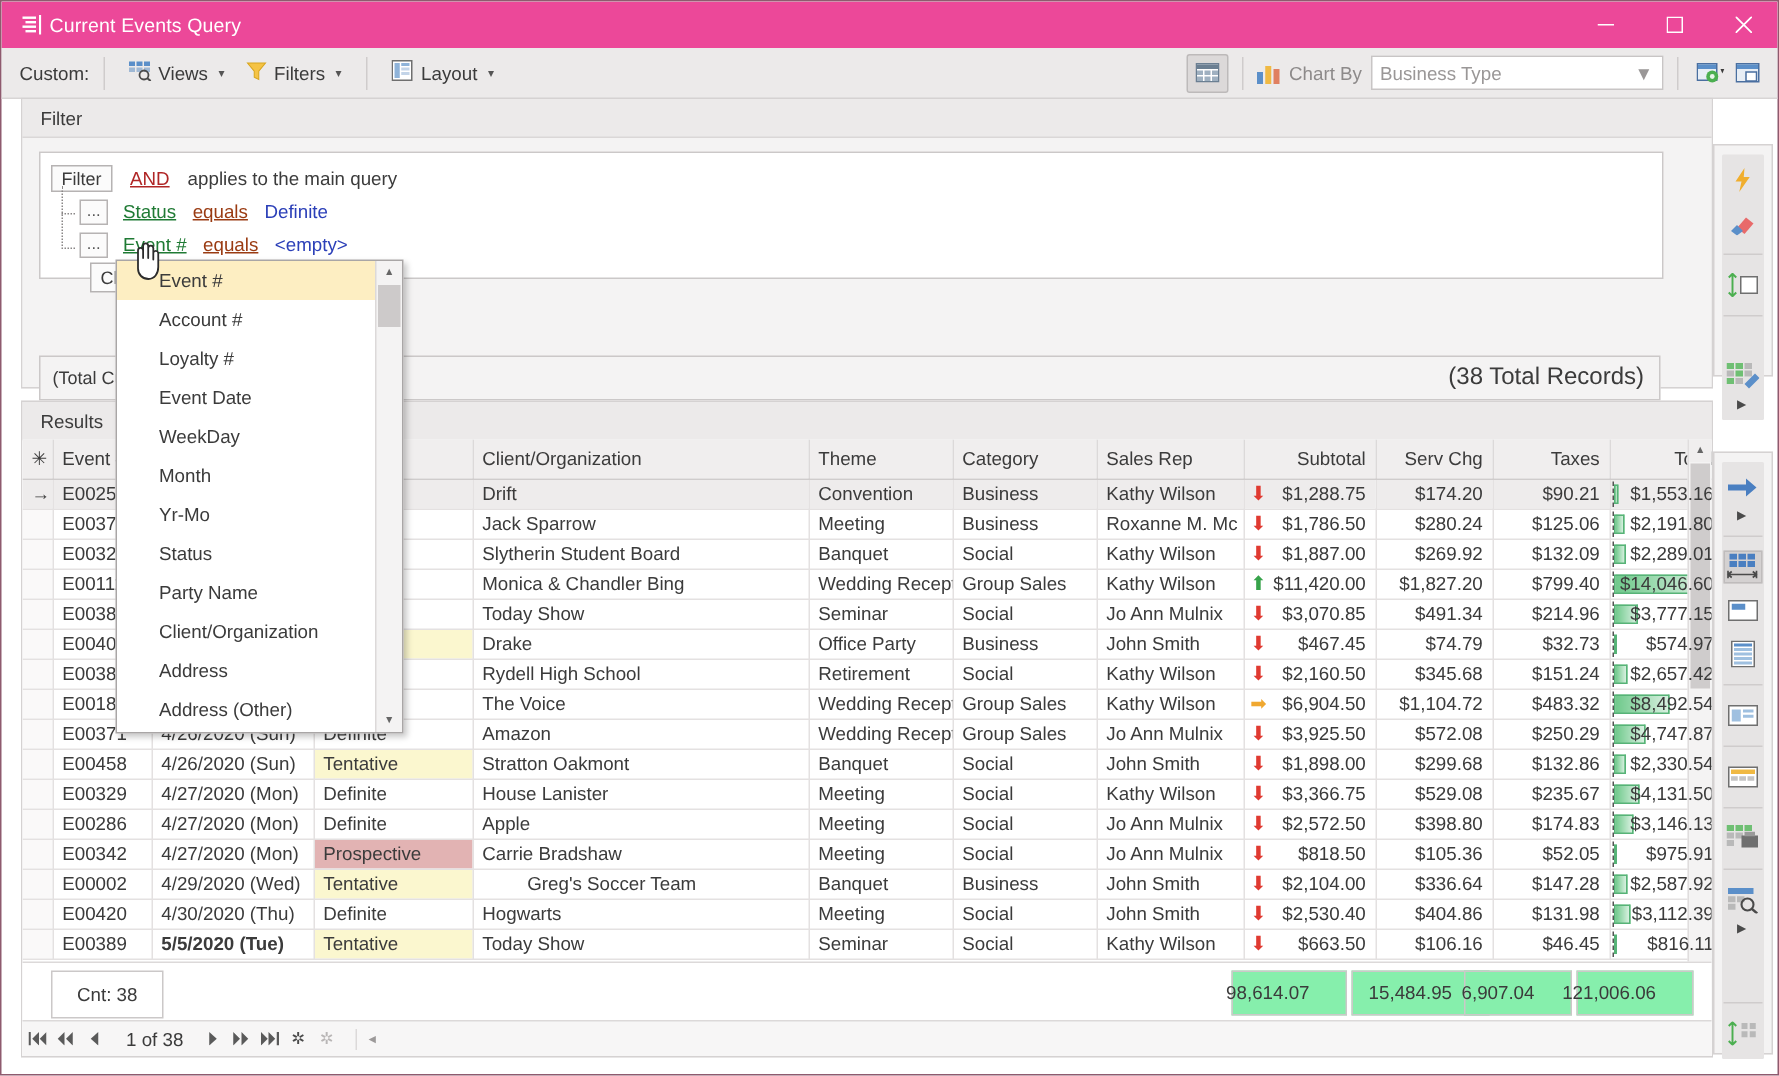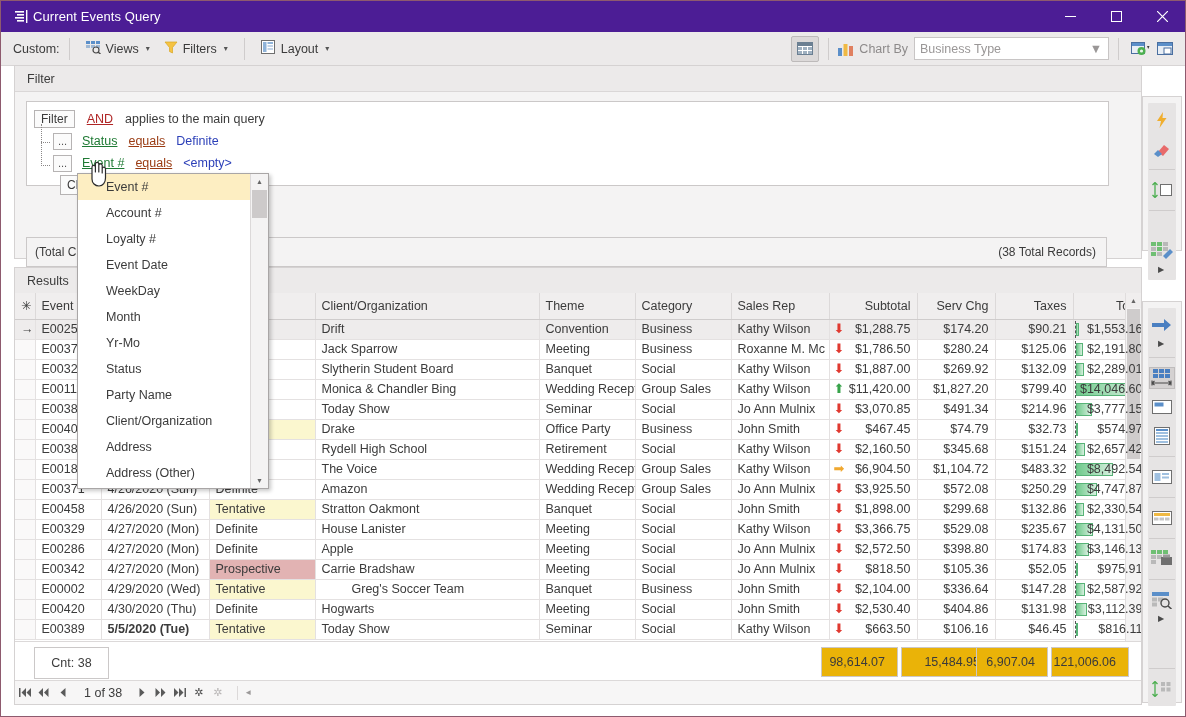--- a/index.html
+++ b/index.html
@@ -7,21 +7,21 @@
   body{
     width:1186px;height:717px;overflow:hidden;
     font-family:"Liberation Sans","DejaVu Sans",sans-serif;
     font-size:12.5px;color:#3b3b3b;background:#ffffff;
     -webkit-font-smoothing:antialiased;
   }
   .app{position:relative;width:1186px;height:717px;box-sizing:border-box;
        border:1px solid #8e5a6e;background:#ffffff;overflow:hidden;}
 
   
-  .titlebar{height:31px;background:#4c1d95;display:flex;align-items:center;
+  .titlebar{height:31px;background:#ec4899;display:flex;align-items:center;
             position:relative;}
   .title-icon{width:22px;margin-left:9px;color:#fff;font-size:14px;line-height:1;
               display:flex;align-items:center;justify-content:center;}
   .title-text{color:#ffffff;font-size:13px;margin-left:1px;letter-spacing:.1px;}
   .win-btns{position:absolute;right:0;top:0;height:31px;display:flex;}
   .win-btn{width:46px;height:31px;display:flex;align-items:center;justify-content:center;
            color:#fff;font-size:13px;}
 
   
   .toolbar{height:33px;background:#eceaea;border-bottom:1px solid #d8d5d5;
@@ -64,21 +64,21 @@
            color:#3b3b3b;font-size:12px;display:inline-block;}
   .tree-line{position:absolute;left:14px;top:22px;width:1px;height:40px;
              border-left:1px dotted #8a8787;}
   .tree-t1{position:absolute;left:14px;top:40px;width:9px;height:1px;border-top:1px dotted #8a8787;}
   .tree-t2{position:absolute;left:14px;top:63px;width:9px;height:1px;border-top:1px dotted #8a8787;}
 
   .total-row{position:absolute;left:11px;top:145px;width:1081px;height:30px;
              background:#f4f3f3;border:1px solid #cbc8c8;display:flex;align-items:center;
              box-sizing:border-box;}
   .total-cu{font-size:12px;color:#3b3b3b;padding-left:8px;}
-  .total-rec{margin-left:auto;font-size:12px;color:#3b3b3b;padding-right:10px;}
+  .total-rec{margin-left:auto;font-size:16px;color:#3b3b3b;padding-right:10px;}
 
   .results-panel{position:absolute;left:13px;top:266px;width:1126px;height:436px;
                  background:#f7f6f6;border:1px solid #d5d2d2;}
 
   
   .grid-wrap{position:absolute;left:0;top:25px;right:0;bottom:0;background:#fff;overflow:hidden;}
   table.grid{border-collapse:collapse;table-layout:fixed;width:1110px;}
   table.grid th{background:#f0eeee;border-right:1px solid #dcd9d9;border-bottom:1px solid #cfcccc;
                 font-weight:normal;font-size:12.5px;color:#3b3b3b;height:26px;
                 padding:0 6px;text-align:left;box-sizing:border-box;white-space:nowrap;overflow:hidden;}
@@ -111,22 +111,22 @@
             border-left:1px solid #e0dddd;}
   .v-up,.v-down{height:15px;display:flex;align-items:center;justify-content:center;
                 font-size:7px;color:#666;background:#f0eeee;}
   .v-thumb{position:absolute;top:16px;left:1px;width:13px;height:150px;background:#cfcccc;}
 
   
   .footer{position:absolute;left:0;right:0;bottom:0;height:62px;background:#ffffff;
           border-top:1px solid #dcd9d9;}
   .cnt-box{position:absolute;left:19px;top:5px;width:73px;height:30px;border:1px solid #cbc8c8;
            background:#fff;display:flex;align-items:center;justify-content:center;font-size:12.5px;}
-  .sum-box{position:absolute;top:5px;height:30px;border:1px solid #cbc8c8;background:#eab308;
-           display:flex;align-items:center;justify-content:flex-end;padding-right:12px;
+  .sum-box{position:absolute;top:5px;height:30px;border:1px solid #cbc8c8;background:#86efac;
+           display:flex;align-items:center;justify-content:flex-end;padding-right:24px;
            font-size:12.5px;box-sizing:border-box;}
   .navbar{position:absolute;left:0;right:0;bottom:0;height:23px;background:#f7f6f6;
           border-top:1px solid #dcd9d9;display:flex;align-items:center;gap:0;}
   .nav-btn{width:19px;height:22px;display:flex;align-items:center;justify-content:center;
            font-size:9px;color:#5a5a5a;}
   .nav-pos{margin:0 10px 0 12px;font-size:12.5px;color:#3b3b3b;}
   .nav-rest{flex:1;height:14px;margin-left:10px;border-left:1px solid #dcd9d9;
             display:flex;align-items:center;}
   .nav-rest i{color:#9c9999;font-size:8px;margin-left:6px;font-style:normal;}
 

